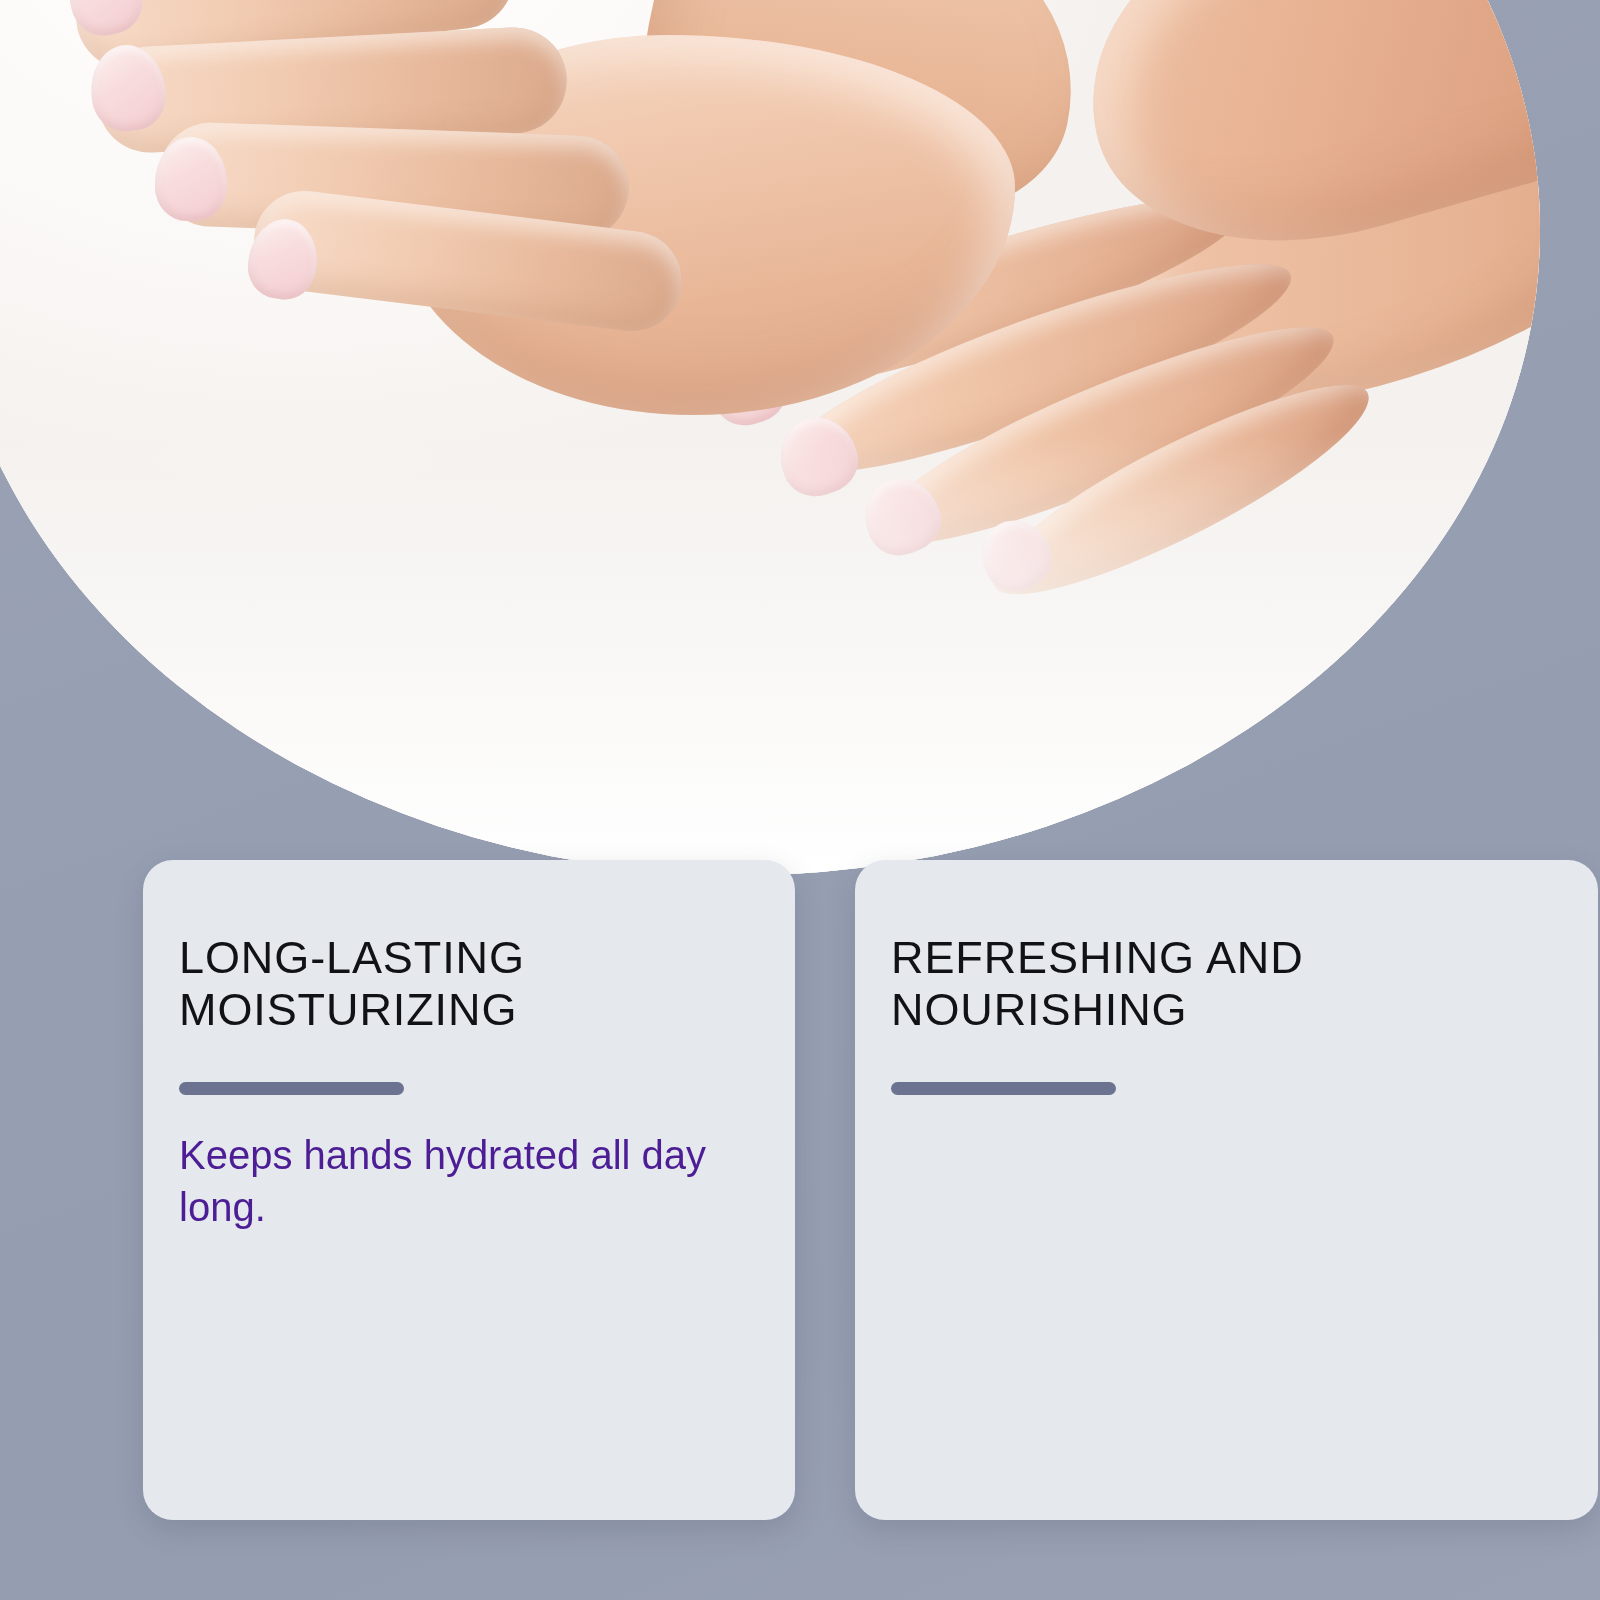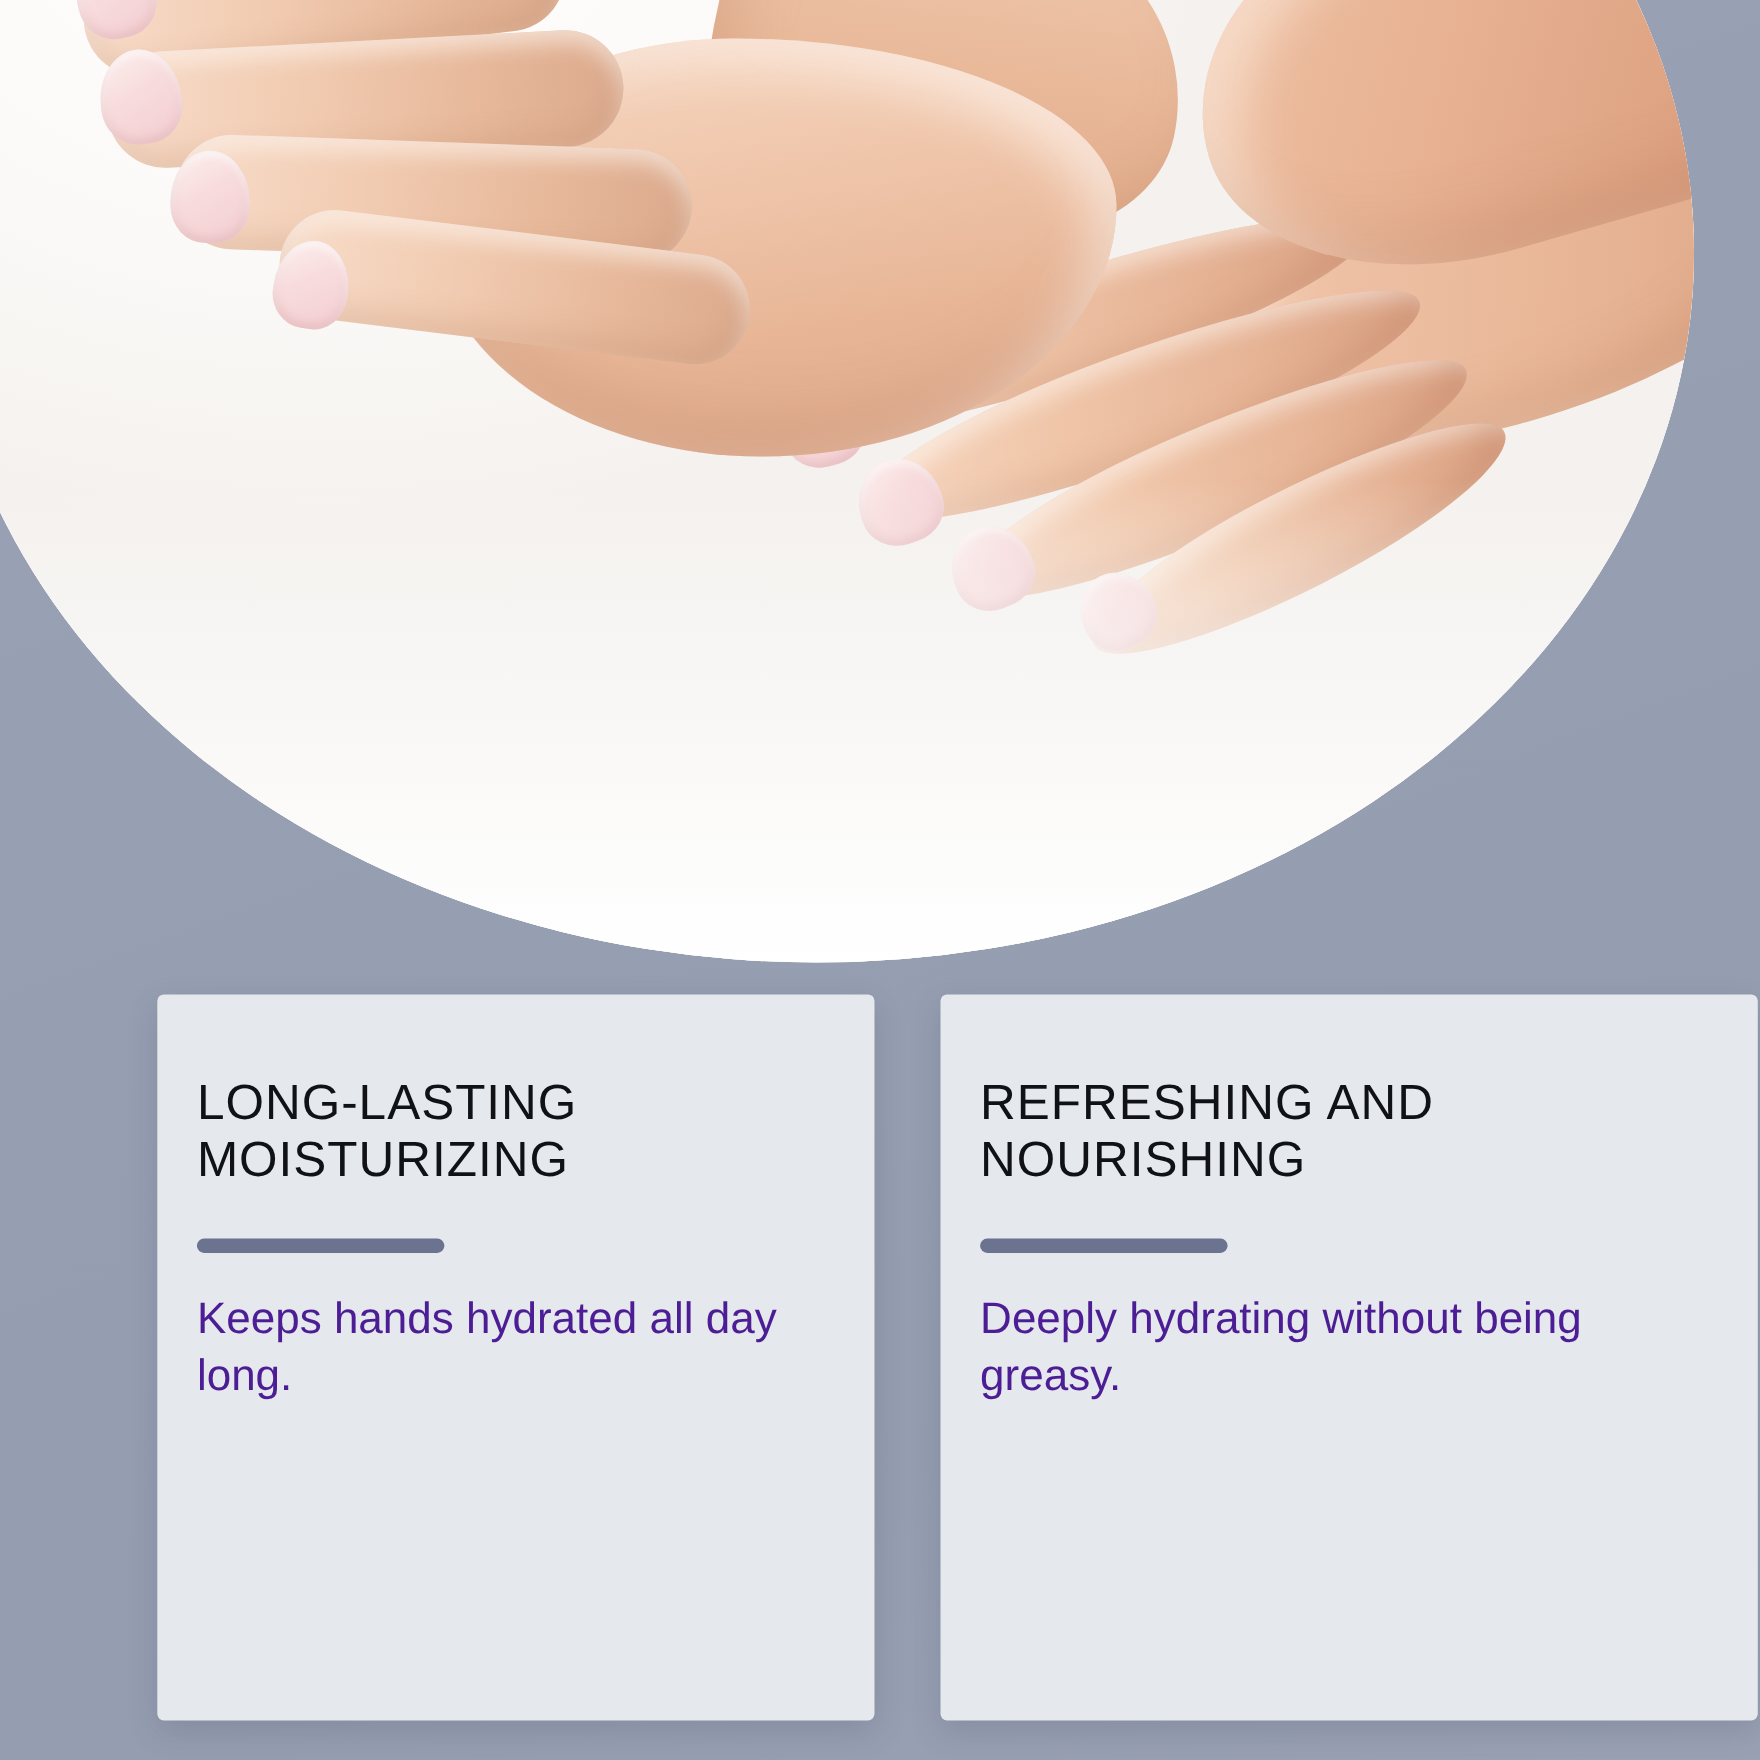--- a/index.html
+++ b/index.html
@@ -124,23 +124,23 @@
     background:linear-gradient(175deg,#f1cab0 0%,#e9b99a 48%,#dfa987 100%);
     box-shadow:inset 18px -26px 52px rgba(182,124,94,.26);
   }
 
   
   .cards{
     position:absolute;left:0;top:0;width:1600px;height:1600px;
   }
   .card{
     position:absolute;
-    top:904px;height:660px;
+    top:860px;height:660px;
     background:#e5e8ec;
-    border-radius:6px;
+    border-radius:30px;
     box-shadow:0 10px 28px rgba(60,68,90,.18);
     box-sizing:border-box;
     padding:72px 46px 0 36px;
   }
   .card-left{left:143px;width:652px;}
   .card-right{left:855px;width:743px;}
 
   .card-title{
     margin:0;
     font-size:45px;
@@ -209,17 +209,16 @@
       <h2 class="card-title">LONG-LASTING
 MOISTURIZING</h2>
       <div class="accent-bar"></div>
       <p class="card-body">Keeps hands hydrated all day long.</p>
     </div>
 
     <div class="card card-right">
       <h2 class="card-title">REFRESHING AND
 NOURISHING</h2>
       <div class="accent-bar"></div>
-      <p class="card-body">Deeply hydrating without being greasy.</p>
     </div>
 
   </div>
 </div>
 
 </body></html>

